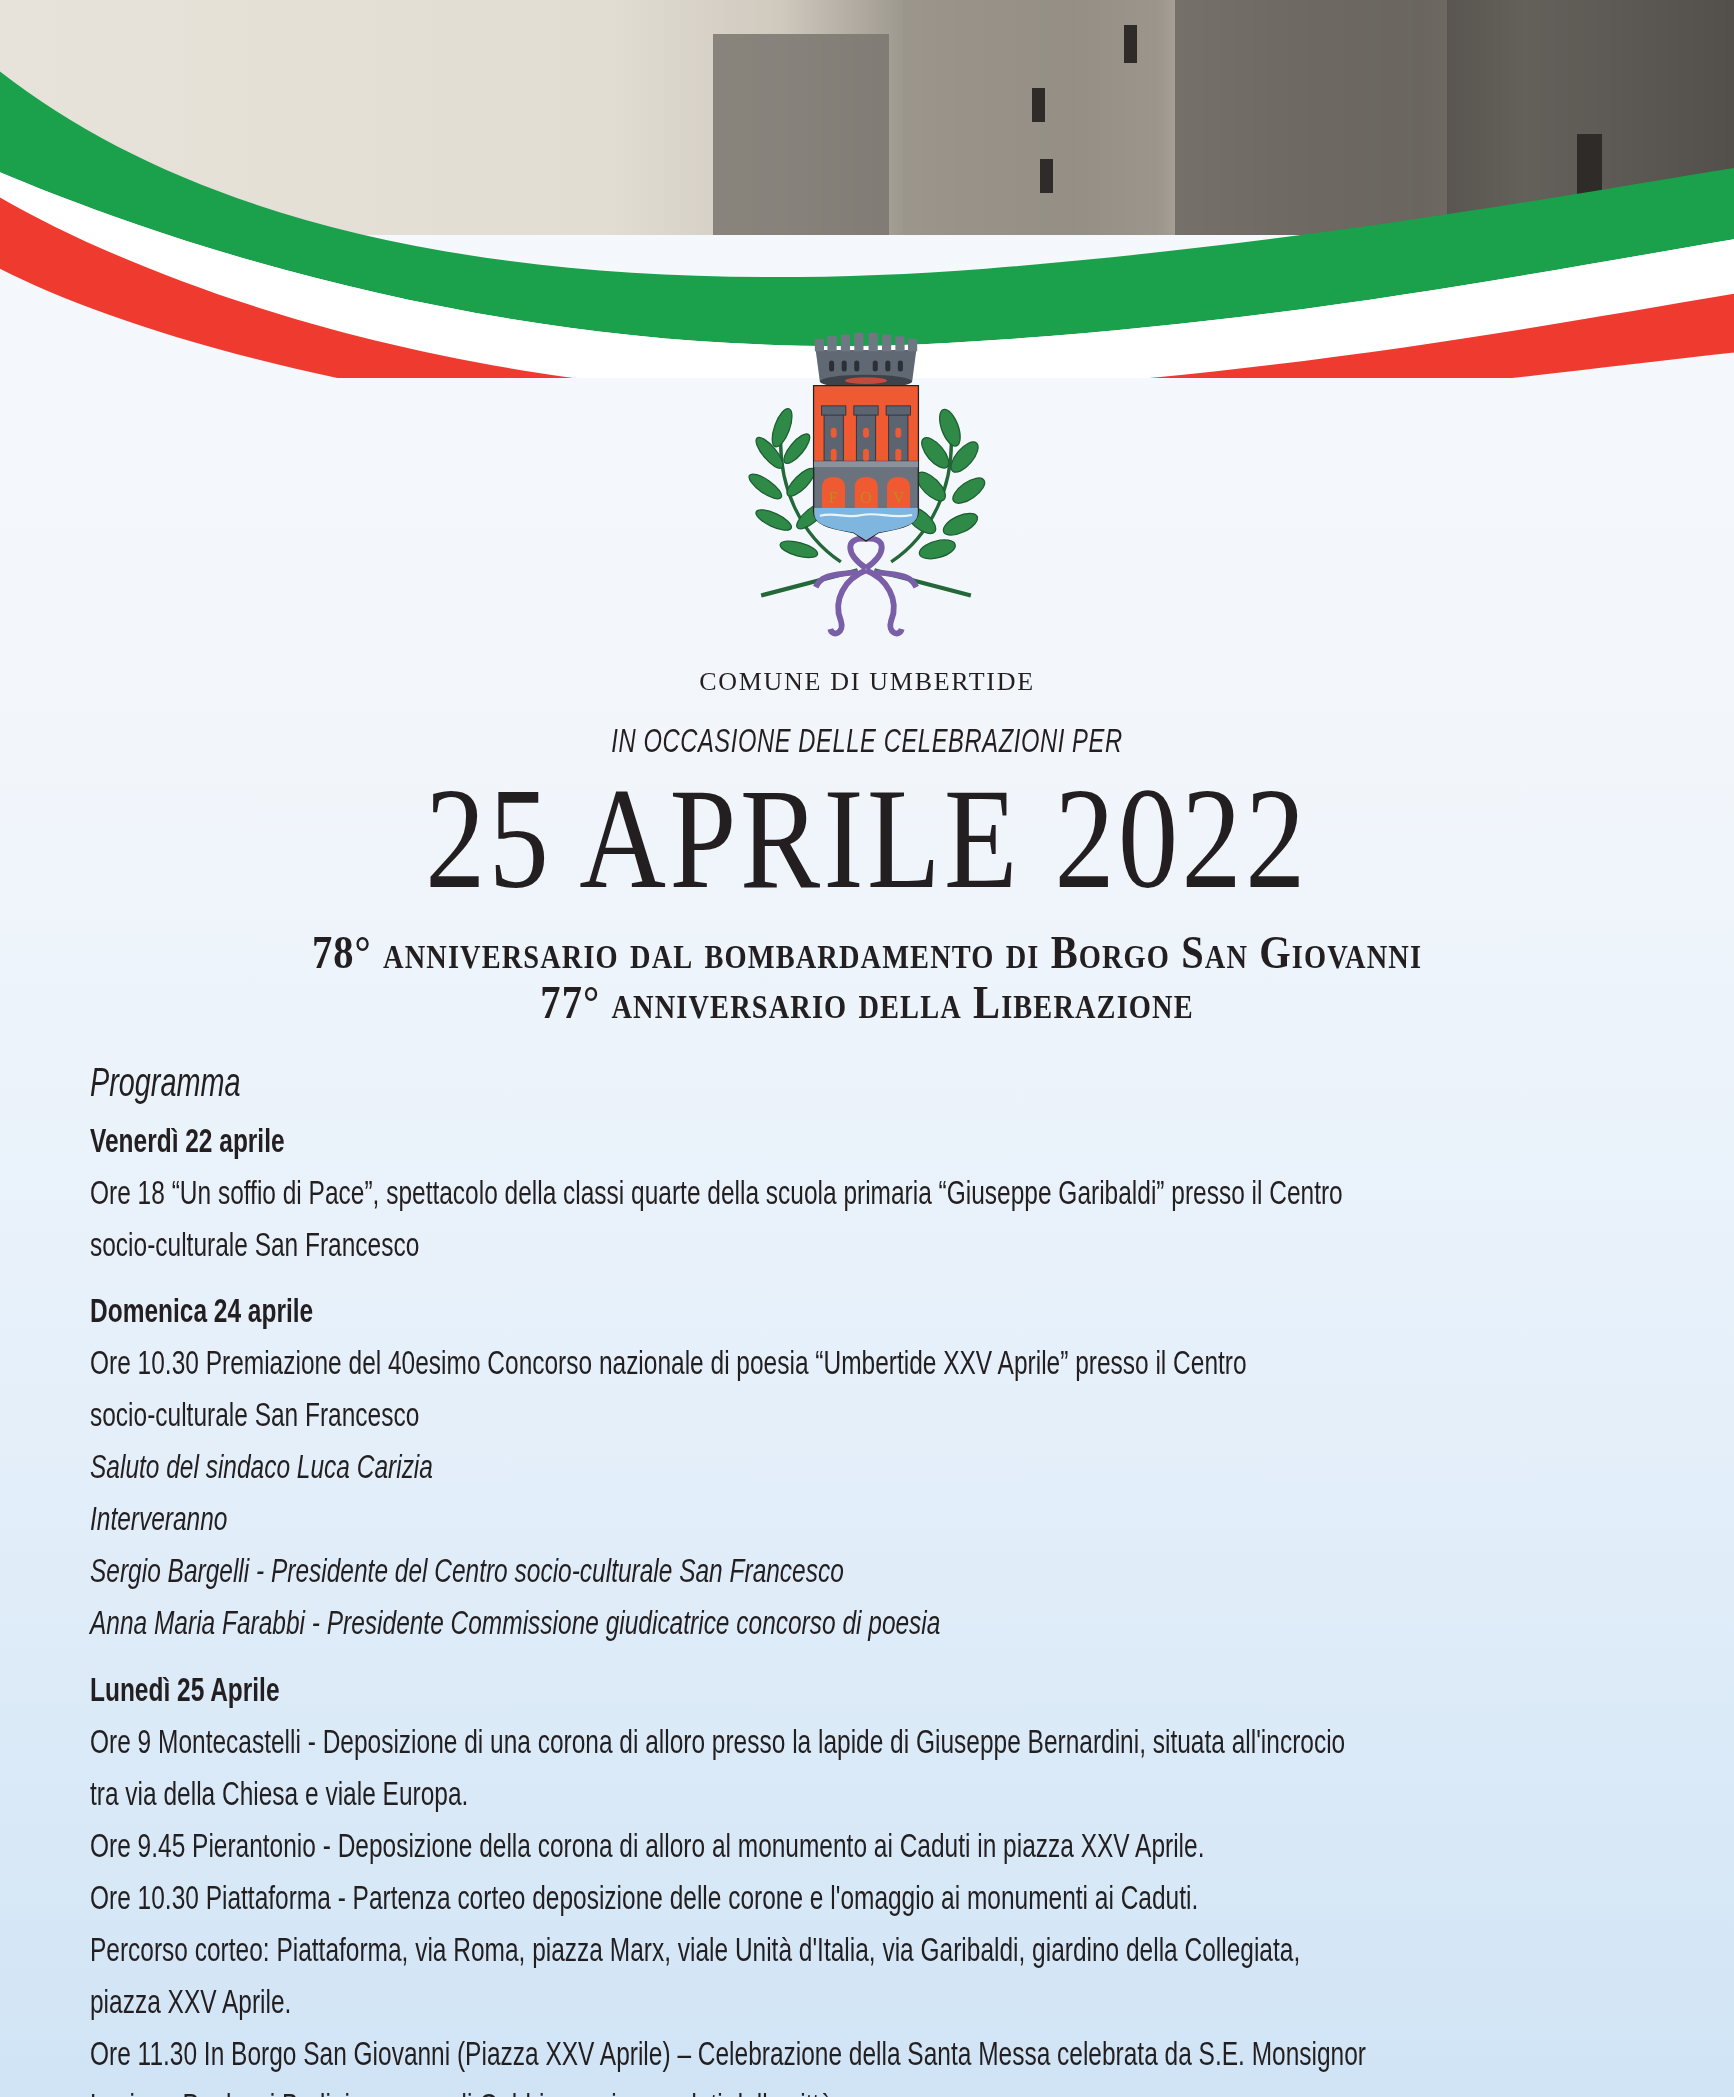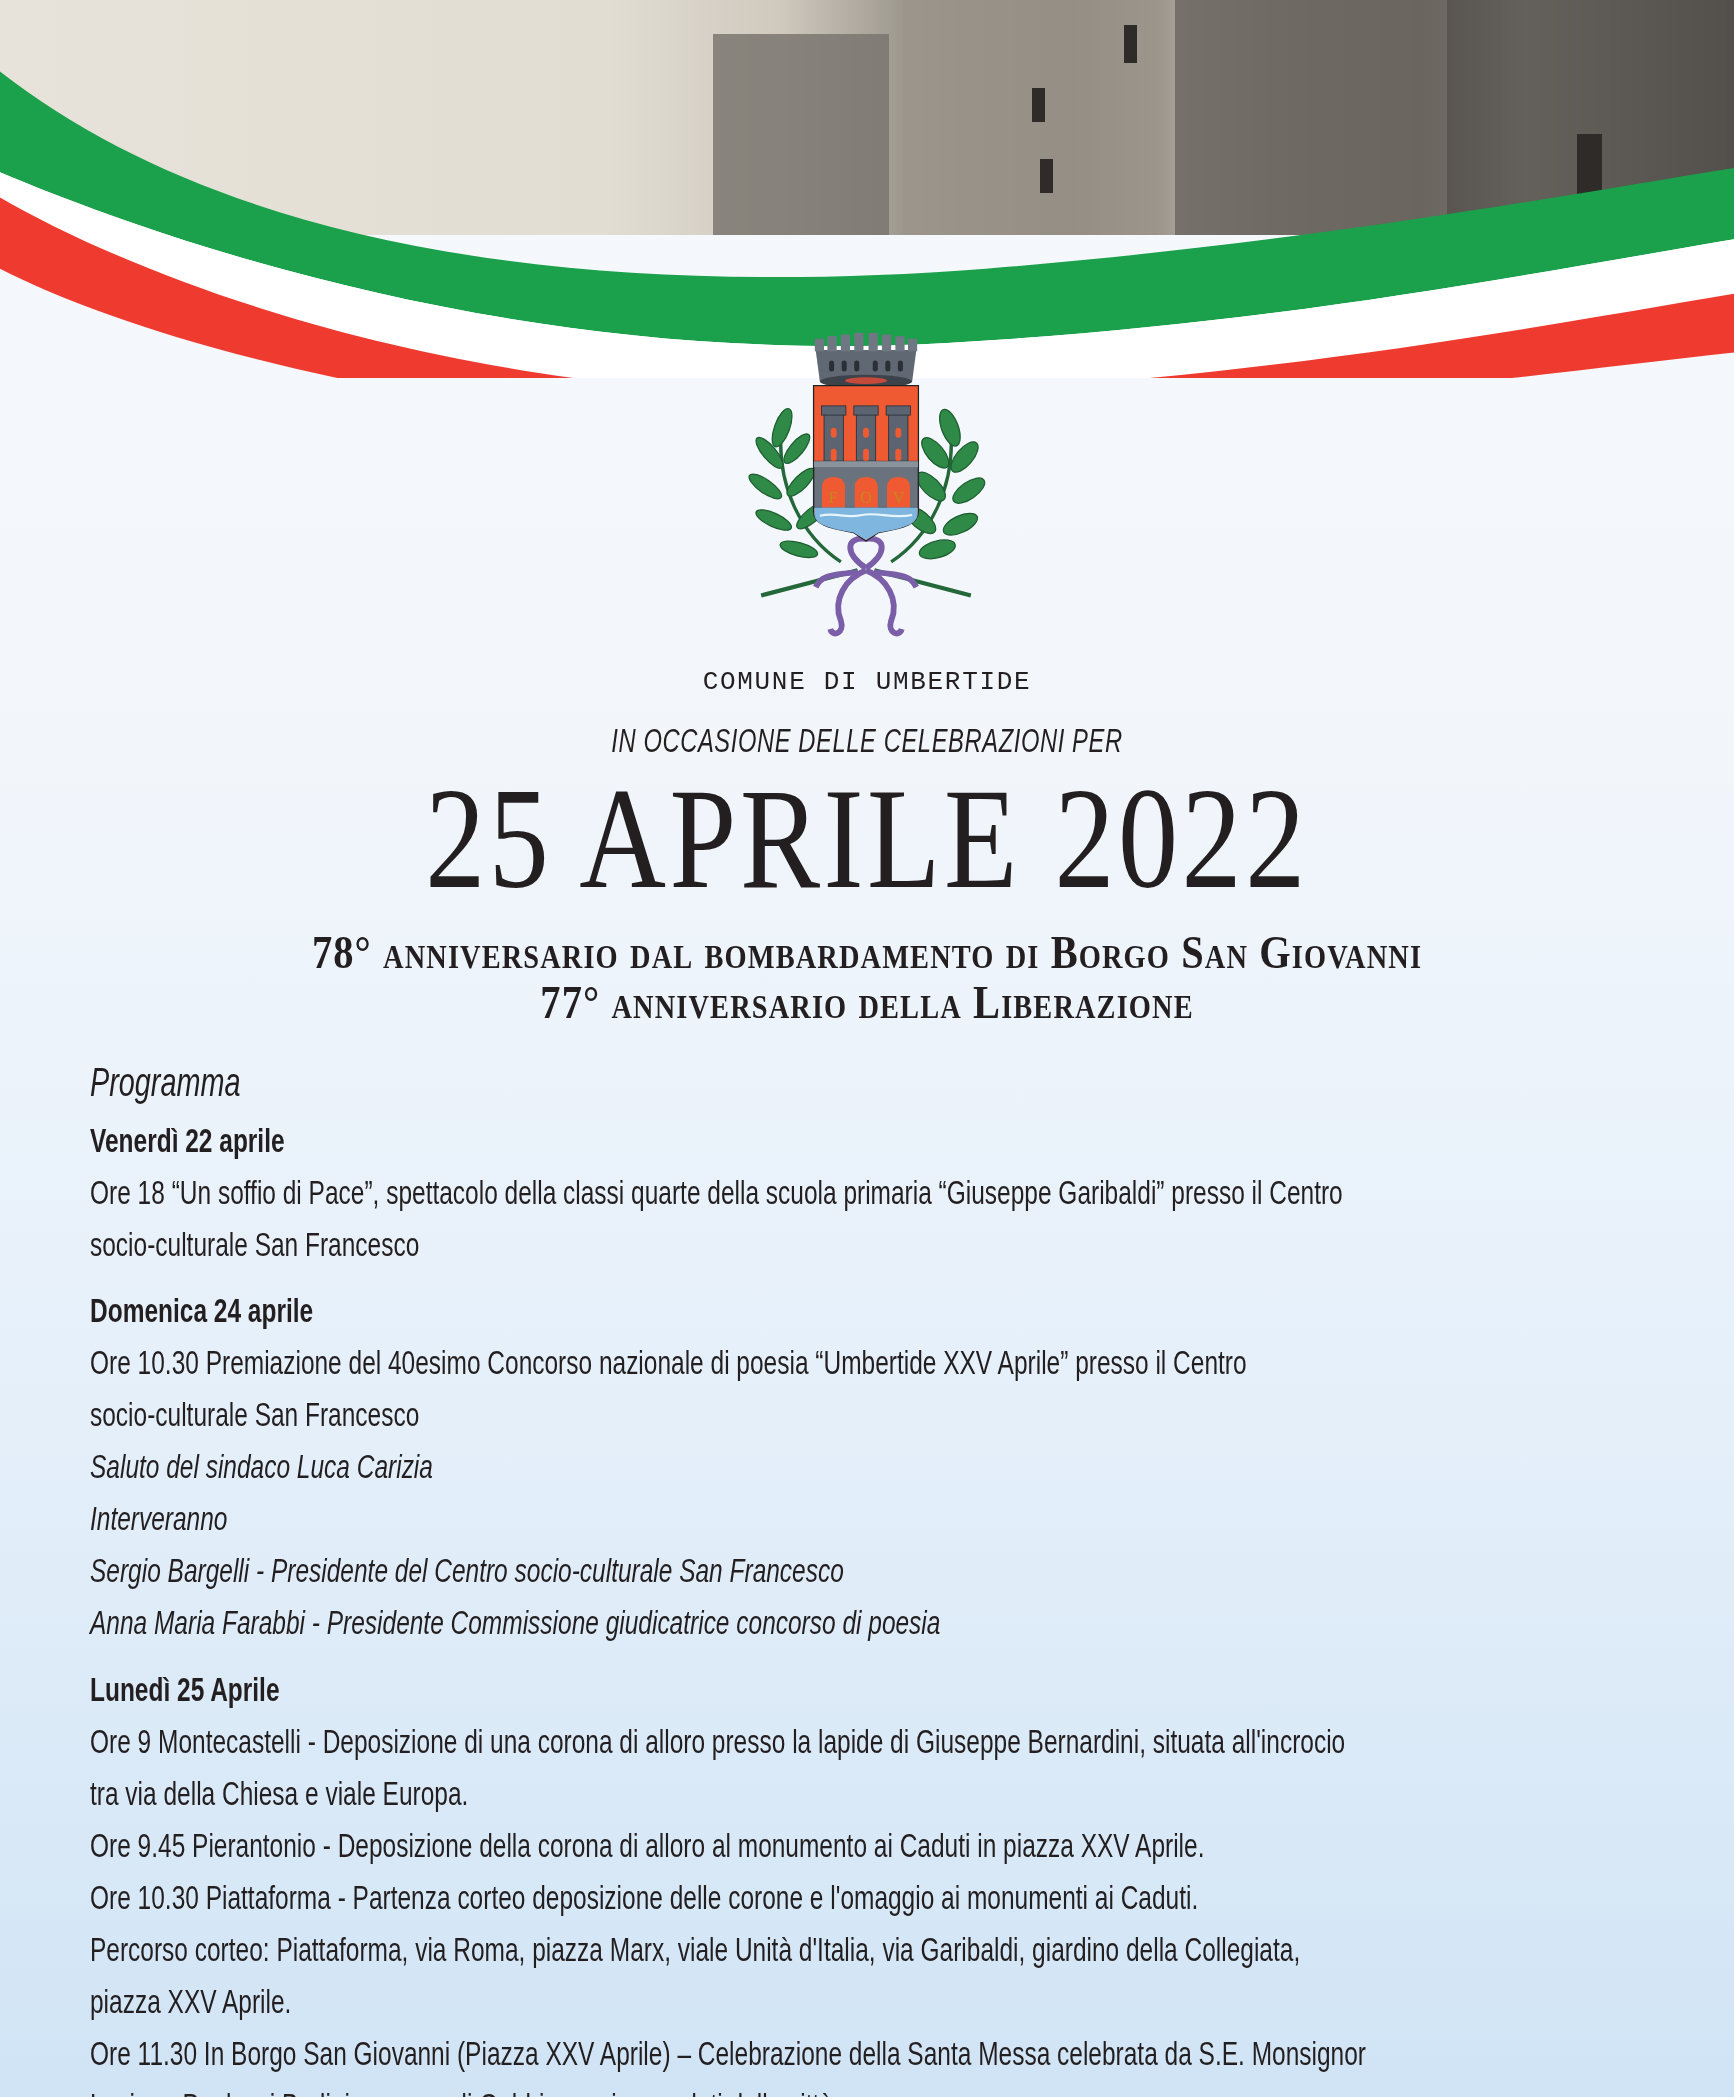--- a/index.html
+++ b/index.html
@@ -13,21 +13,21 @@
     position: absolute; left: 0; top: 0; width: 1734px; height: 235px;
     background: linear-gradient(90deg, #e8e3da 0%, #e2ddd3 35%, #cfc9be 45%, #8a857d 55%, #6f6a63 62%, #a7a197 68%, #77726b 75%, #5f5a54 82%, #b9b3a8 88%, #8f8a83 93%, #4a4642 100%);
   }
   .photo .bldg { position: absolute; background: #6b6660; opacity: .85; }
   .photo .win { position: absolute; background: #2e2b29; }
   .ribbon { position: absolute; left: 0; top: 0; }
   
   .crest { position: absolute; left: 719px; top: 327px; width: 294px; height: 344px; }
   .comune {
     position: absolute; left: 0; width: 1734px; top: 667px; text-align: center;
-    font-family: Liberation Mono, monospace; font-size: 26px; letter-spacing: 1.7px; color: #231f20;
+    font-family: Liberation Serif, serif; font-size: 26px; letter-spacing: 1.7px; color: #231f20;
   }
   .occasione {
     position: absolute; left: 0; width: 1734px; top: 722px; text-align: center;
     font-family: "Liberation Sans", sans-serif; font-style: italic; font-size: 33px; color: #231f20;
     transform: scaleX(0.72); letter-spacing: 0.8px;
   }
   .big-title {
     position: absolute; left: 0; width: 1734px; top: 768px; text-align: center;
     font-family: "Liberation Serif", serif; font-size: 143px; line-height: 143px; color: #231f20;
     transform: scaleX(0.84); letter-spacing: 4.2px;

